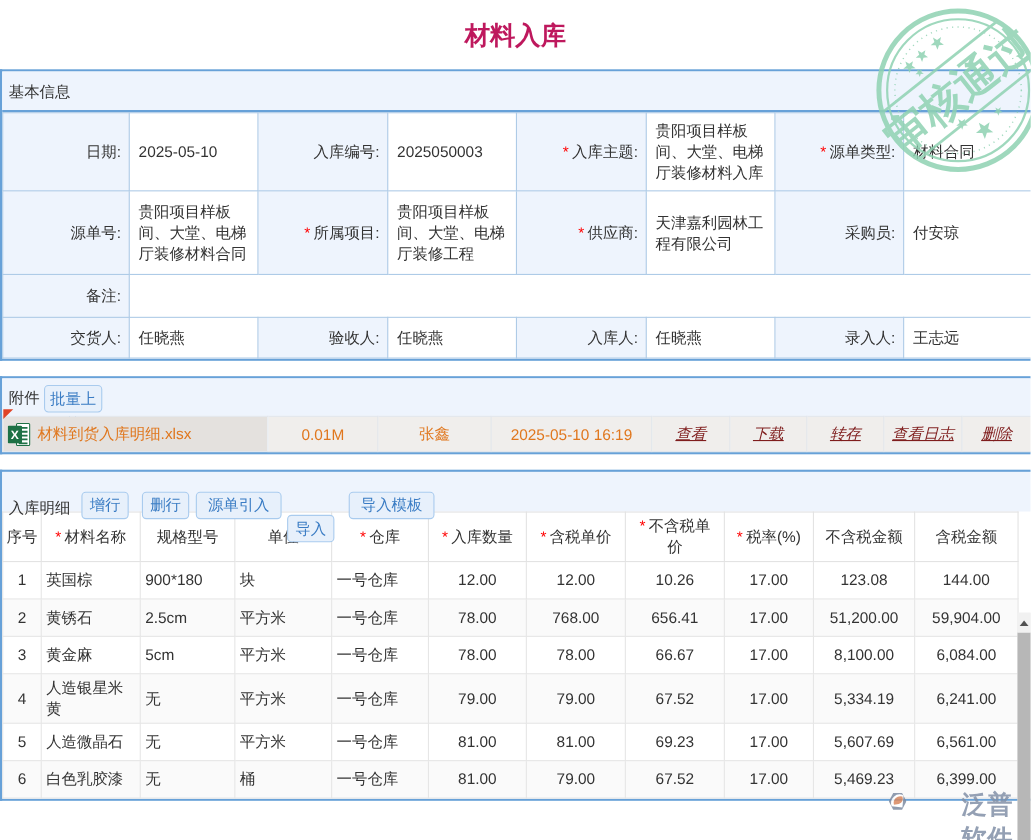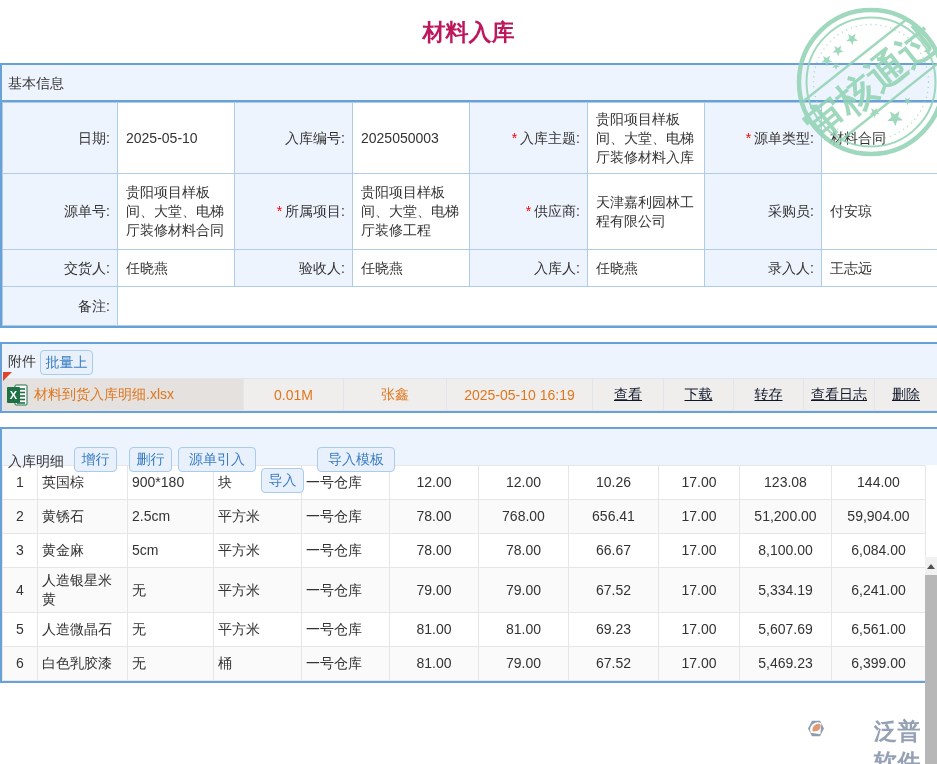--- a/index.html
+++ b/index.html
@@ -26,21 +26,21 @@
 .bw2 { width:43px; } .bw4 { width:78px; }
 
 #sec2 { margin-top:14px; }
 #sec2 .bar { height:34px; line-height:34px; }
 table.file { width:100%; border-collapse:collapse; table-layout:fixed; }
 table.file td { border:1px solid #e2e6ec; font-size:14px; }
 table.file tr.h td { height:45px; background:#fff; text-align:center; }
 table.file tr.h td:first-child { text-align:left; padding-left:14px; }
 table.file tr.d td { height:32px; background:#f0eeec; color:#e0771e; text-align:center; }
 table.file tr.d td:first-child { background:#e4e1de; text-align:left; }
-table.file a { color:#0f172a; text-decoration:underline; }
+table.file a { color:#7f1d1d; text-decoration:underline;font-style:italic; }
 .fname { display:flex; align-items:center; }
 .ficon { margin:0 6px 0 4px; }
 
 
 #sec3 { margin-top:14px; }
 #sec3 .bar { height:36px; line-height:36px; padding-left:6px; }
 #sec3 .bar .btn { position:relative; top:-3px; }
 table.det { width:923px; border-collapse:collapse; table-layout:fixed; }
 table.det td { border:1px solid #e6e6e6; font-size:14px; text-align:center; line-height:19px; padding:3px 4px; }
 table.det tr.h td { height:44px; background:#fff; border-color:#e3e3e3; }
@@ -98,33 +98,33 @@
     <tr style="height:76px">
       <td class="l">源单号:</td>
           <td class="v">贵阳项目样板<br>间、大堂、电梯<br>厅装修材料合同</td>
       <td class="l"><span class="req">*</span>所属项目:</td>
           <td class="v">贵阳项目样板<br>间、大堂、电梯<br>厅装修工程</td>
       <td class="l"><span class="req">*</span>供应商:</td>
           <td class="v">天津嘉利园林工<br>程有限公司</td>
       <td class="l">采购员:</td>
           <td class="v">付安琼</td>
     </tr>
+    <tr style="height:39px">
+      <td class="l">备注:</td>
+          <td class="v" colspan="7"></td>
+    </tr>
     <tr style="height:37px">
       <td class="l">交货人:</td>
           <td class="v">任晓燕</td>
       <td class="l">验收人:</td>
           <td class="v">任晓燕</td>
       <td class="l">入库人:</td>
           <td class="v">任晓燕</td>
       <td class="l">录入人:</td>
           <td class="v">王志远</td>
-    </tr>
-    <tr style="height:39px">
-      <td class="l">备注:</td>
-          <td class="v" colspan="7"></td>
     </tr>
   </tbody>
     </table>
 </div>
 
 <div class="sec" id="sec2">
   <div class="bar">附件<span class="btn" style="margin-left:4px;width:53px;">批量上传</span></div>
   <table class="file">
     <colgroup>
         <col style="width:241px">
@@ -177,20 +177,33 @@
         <col style="width:88px">
         <col style="width:88px">
         <col style="width:89px">
         <col style="width:90px">
         <col style="width:90px">
         <col style="width:81px">
         <col style="width:92px">
         <col style="width:94px">
       </colgroup>
     <tbody>
+        <tr class="h">
+      <td style="padding:3px 0;">序号</td>
+          <td><span class="req">*</span>材料名称</td>
+          <td>规格型号</td>
+          <td>单位</td>
+      <td><span class="req">*</span>仓库</td>
+          <td><span class="req">*</span>入库数量</td>
+          <td><span class="req">*</span>含税单价</td>
+      <td><span class="req">*</span>不含税单<br>价</td>
+          <td><span class="req">*</span>税率(%)</td>
+          <td>不含税金额</td>
+          <td>含税金额</td>
+    </tr>
     <tr style="height:34px">
           <td>1</td>
           <td class="t">英国棕</td>
           <td class="t">900*180</td>
           <td class="t">块</td>
           <td class="t">一号仓库</td>
           <td>12.00</td>
           <td>12.00</td>
           <td>10.26</td>
           <td>17.00</td>

